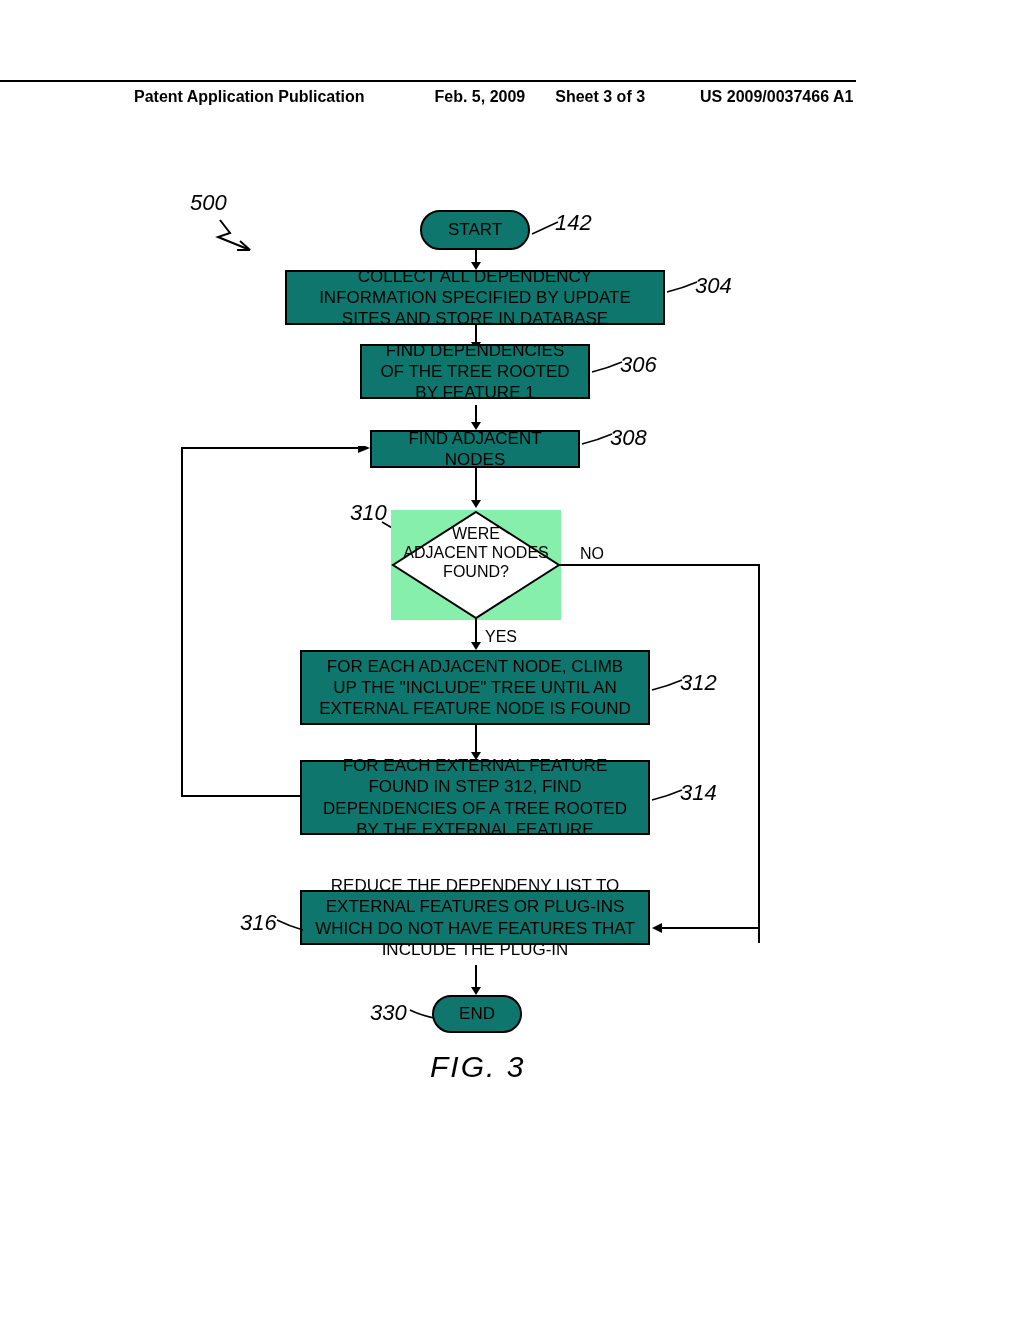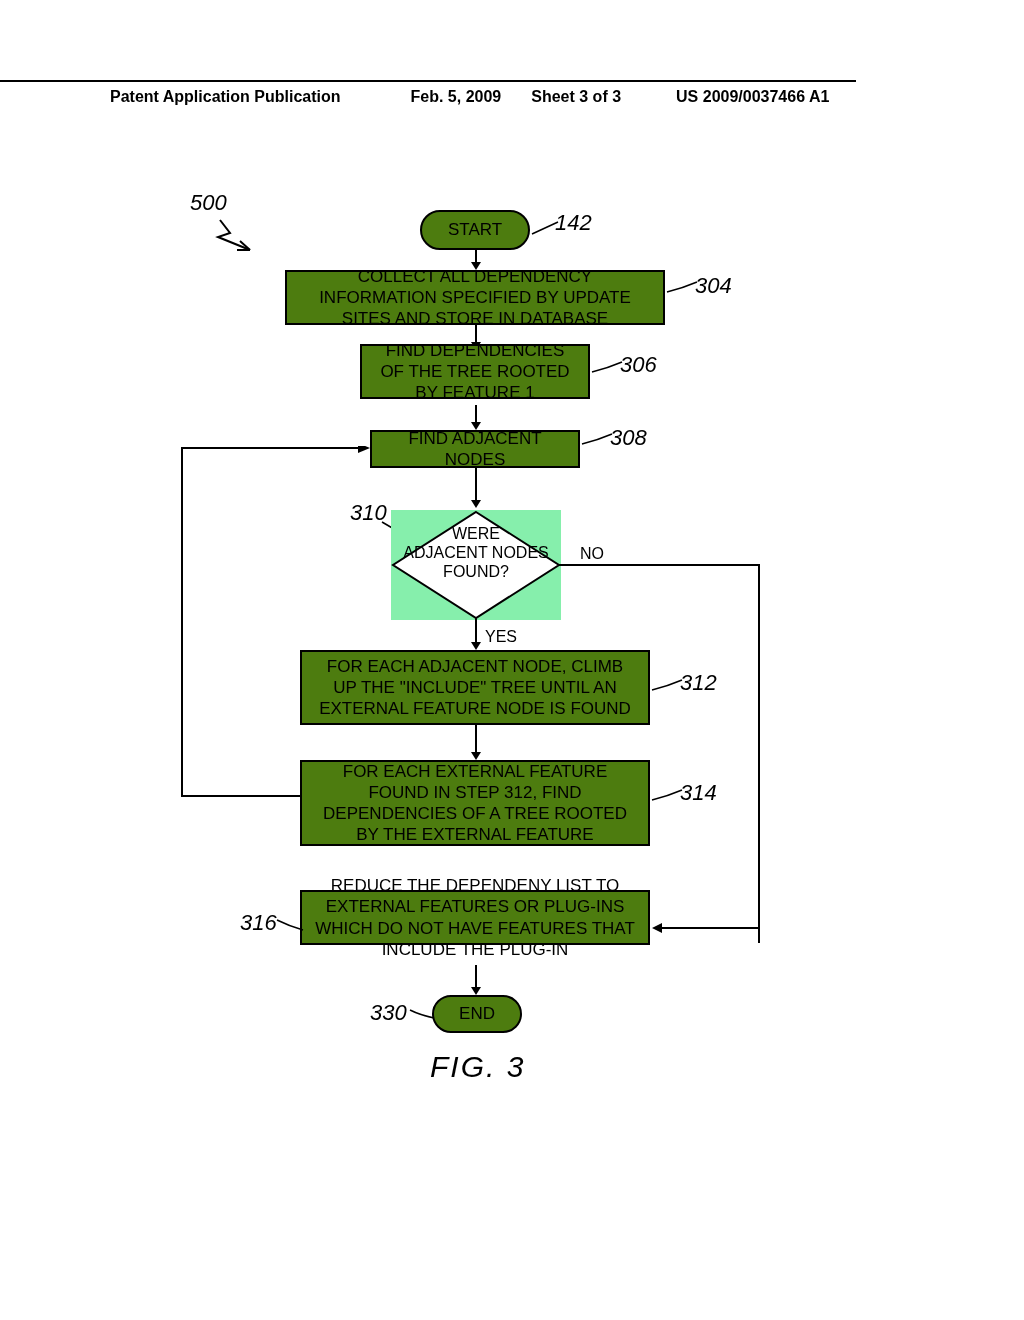--- a/index.html
+++ b/index.html
@@ -14,20 +14,21 @@
   .header {
     position: absolute;
     top: 80px;
     left: 0;
     width: 856px;
     border-top: 2px solid #000;
     padding-top: 6px;
     display: flex;
     font-size: 16px;
     font-weight: bold;
+    padding-left: 24px;
   }
   .header > div { white-space: nowrap; }
   .pub-label { margin-left: 110px; }
   .pub-date  { margin-left: 70px; }
   .sheet     { margin-left: 30px; }
   .docnum    { margin-left: 55px; }
 
   .canvas {
     position: absolute;
     top: 170px;
@@ -37,21 +38,21 @@
   }
   .node {
     position: absolute;
     text-align: center;
     font-size: 17px;
     line-height: 1.25;
     display: flex;
     align-items: center;
     justify-content: center;
     padding: 6px 12px;
-    background: #4d7c0f;
+    background: #0f766e;
   }
   .rect { border: 2px solid #000; }
   .term {
     border: 2px solid #000;
     border-radius: 22px;
   }
   .label {
     position: absolute;
     font-style: italic;
     font-family: "Comic Sans MS", cursive, sans-serif;
@@ -193,21 +194,21 @@
   <div class="label" style="left:680px; top:500px;">312</div>
   <svg class="arrow" style="left:650px; top:508px;" width="34" height="16">
     <path d="M32 2 Q18 8 2 12" stroke="#000" stroke-width="1.5" fill="none"></path>
   </svg>
 
   <svg class="arrow" style="left:470px; top:555px;" width="12" height="37">
     <line x1="6" y1="0" x2="6" y2="29" stroke="#000" stroke-width="2"></line>
     <path d="M1 27 L6 35 L11 27 Z" fill="#000"></path>
   </svg>
 
-  <div class="node rect" style="left:300px; top:590px; width:350px; height:86px;">
+  <div class="node rect" style="left:300px; top:590px; width:350px; height:75px;">
     <span>FOR EACH EXTERNAL FEATURE FOUND IN STEP 312, FIND DEPENDENCIES OF A TREE ROOTED BY THE EXTERNAL FEATURE</span>
   </div>
   <div class="label" style="left:680px; top:610px;">314</div>
   <svg class="arrow" style="left:650px; top:618px;" width="34" height="16">
     <path d="M32 2 Q18 8 2 12" stroke="#000" stroke-width="1.5" fill="none"></path>
   </svg>
 
   <svg class="arrow" style="left:180px; top:276px;" width="200" height="360">
     <polyline points="120,350 2,350 2,2 180,2" stroke="#000" stroke-width="2" fill="none"></polyline>
     <path d="M178 -3 L190 2 L178 7 Z" fill="#000"></path>

